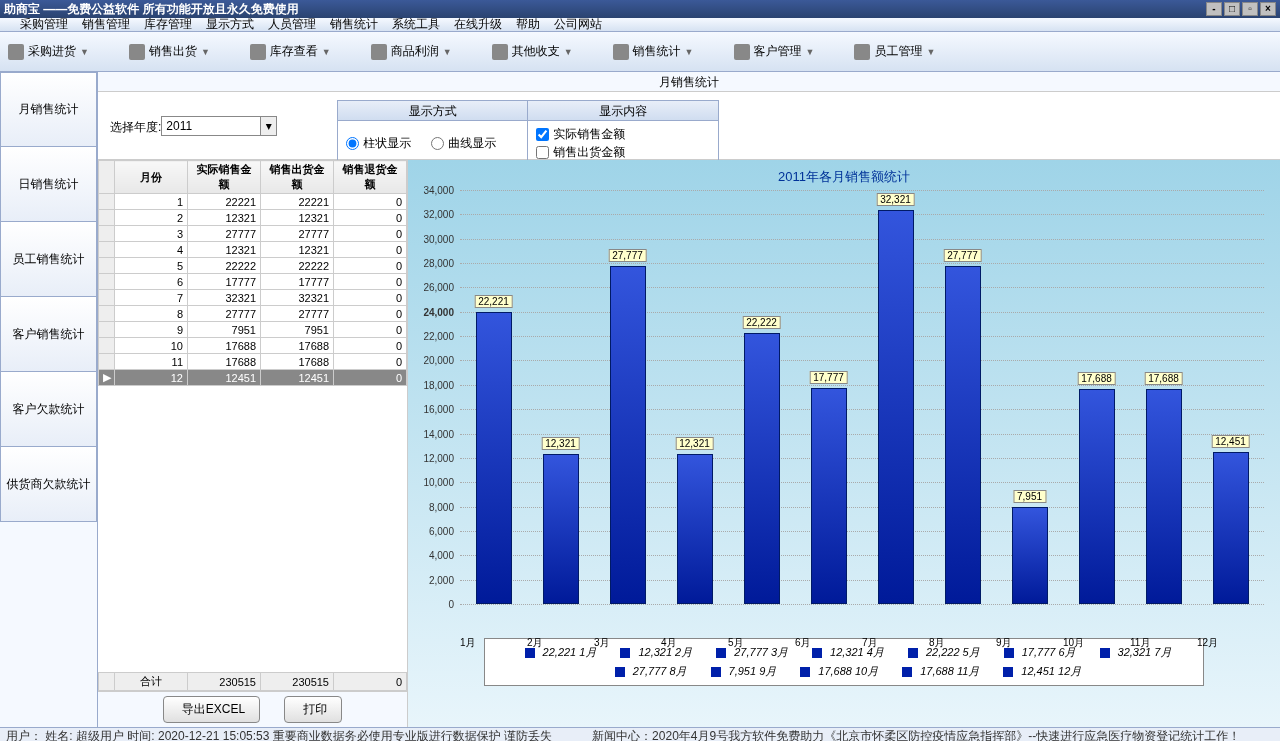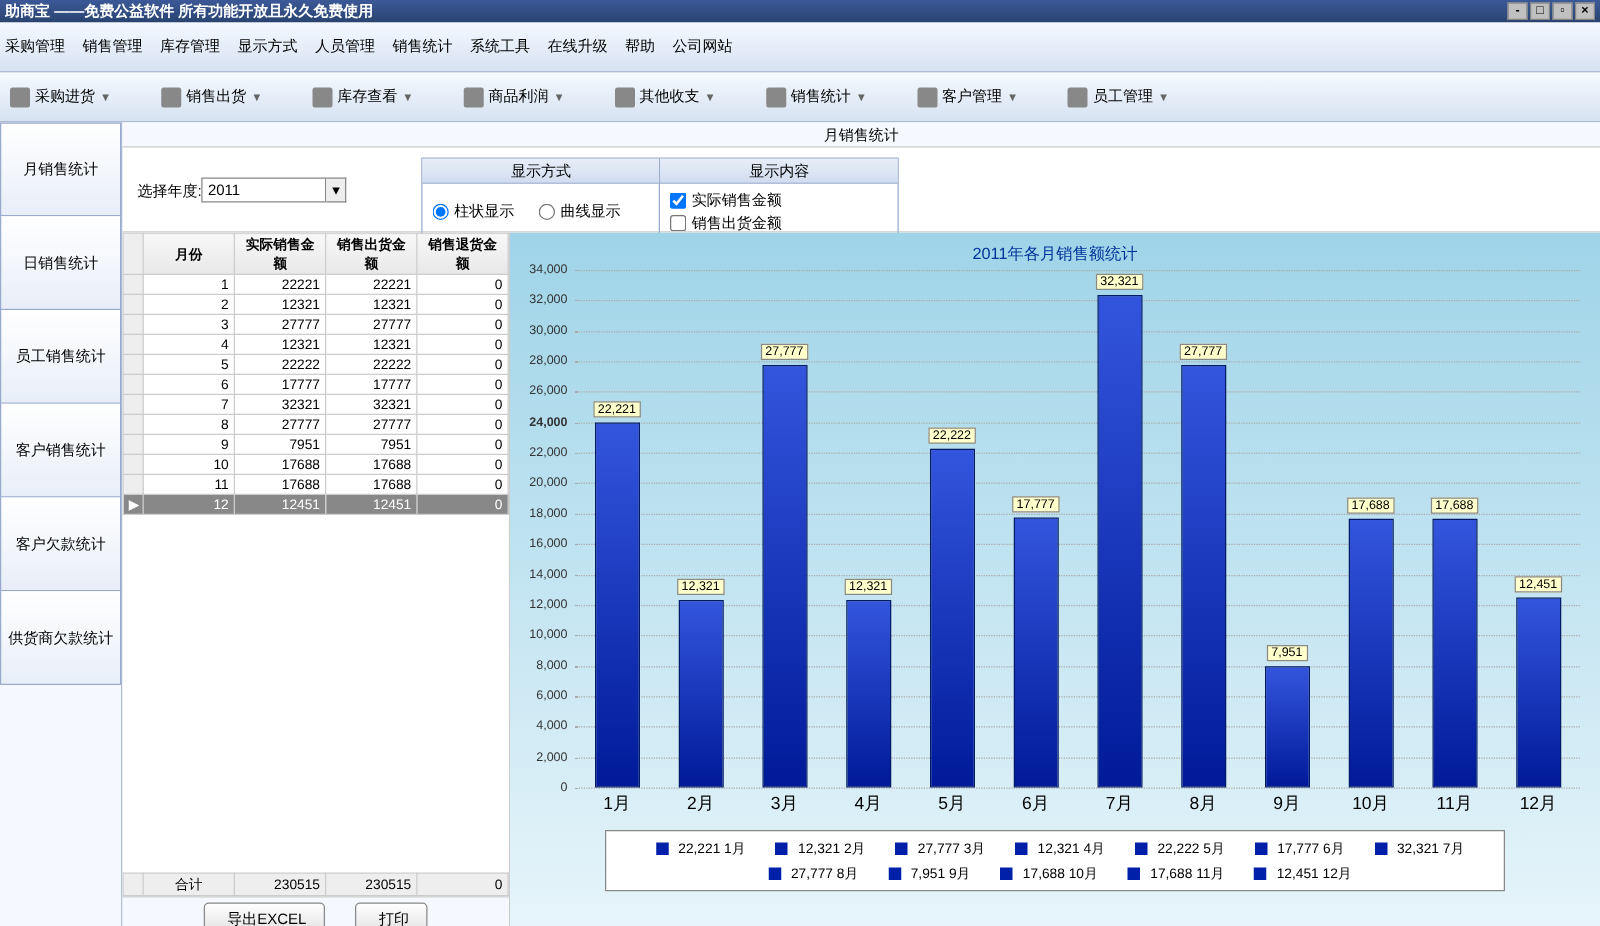--- a/index.html
+++ b/index.html
@@ -2,21 +2,21 @@
 <html><head>
 <meta charset="utf-8">
 <style>
 * { margin: 0; padding: 0; box-sizing: border-box; font-family: "Microsoft YaHei", SimSun, Arial, sans-serif; font-size: 12px; }
 body { background: #f0f0f0; width: 1280px; height: 741px; overflow: hidden; }
 
 .titlebar { height: 18px; background: linear-gradient(to bottom, #3b5998, #2a4370); color: #fff; display: flex; align-items: center; padding: 0 4px; font-weight: bold; }
 .titlebar .spacer { flex: 1; }
 .titlebar .winbtn { width: 16px; height: 14px; background: #c0c0c0; color: #000; margin-left: 2px; text-align: center; line-height: 12px; font-size: 10px; border: 1px solid #888; cursor: pointer; }
 
-.menubar { height: 40px; background: linear-gradient(to bottom, #f5f9ff, #d6e2f2); border-bottom: 1px solid #99aacc; display: flex; align-items: center; padding: 0 4px; }
+.menubar { height: 14px; background: linear-gradient(to bottom, #f5f9ff, #d6e2f2); border-bottom: 1px solid #99aacc; display: flex; align-items: center; padding: 0 20px; }
 .menubar span { margin-right: 14px; cursor: pointer; color: #000; }
 
 .toolbar { height: 40px; background: linear-gradient(to bottom, #f5f9ff, #d6e2f2); border-bottom: 1px solid #99aacc; display: flex; align-items: center; padding: 0 8px; }
 .tbtn { display: flex; align-items: center; margin-right: 40px; cursor: pointer; }
 .tbtn .ticon { width: 16px; height: 16px; margin-right: 4px; display:inline-block; background:#888; border-radius:2px;}
 .tbtn .drop { margin-left:4px; color:#666; font-size:9px;}
 
 .main { display: flex; height: 655px; }
 .sidebar { width: 98px; background: #f5f9ff; border-right: 1px solid #99aacc; display: flex; flex-direction: column; }
 .sidebtn { height: 75px; border: 1px solid #99aacc; border-top:none; display: flex; align-items: center; justify-content: center; background: linear-gradient(to bottom,#fff,#e8eef8); cursor: pointer; }
@@ -55,22 +55,22 @@
 .chartarea{position:relative; height:440px; margin-left:44px; margin-right:8px;}
 .yaxis{position:absolute; left:-44px; top:0; bottom:26px; width:40px;}
 .ytick{position:absolute; right:2px; font-size:10px; color:#333; transform:translateY(-50%);}
 .grid{position:absolute; left:0; right:0; top:0; bottom:26px;}
 .gline{position:absolute; left:0; right:0; border-top:1px dotted #aaa;}
 .bars{position:absolute; left:0; right:0; top:0; bottom:26px; display:flex; align-items:flex-end;}
 .barslot{flex:1; display:flex; flex-direction:column; align-items:center; position:relative;}
 .bar{width:36px; background:linear-gradient(to bottom,#3355dd,#001a99); border:1px solid #001a66; position:relative;}
 .barlabel{background:#ffffcc; border:1px solid #888; padding:0 3px; font-size:10px; white-space:nowrap; position:absolute; top:-18px; left:50%; transform:translateX(-50%);}
 .xlabels{position:absolute; left:0; right:0; bottom:0; height:26px; display:flex;}
-.xlabels div{flex:1; text-align:center; font-size:14px; padding-top:4px;}
-.legend{margin:8px auto 0; background:#fff; border:1px solid #888; padding:4px 8px; width:fit-content; max-width:720px; text-align:center; line-height:1.6;}
+.xlabels div{flex:1; font-size:10px; padding-top:4px;margin-top:28px;}
+.legend{margin:8px auto 0; background:#fff; border:1px solid #888; padding:4px 8px; width:fit-content; max-width:720px; text-align:center; line-height:1.6;font-style:italic;}
 .legend span{margin:0 8px; white-space:nowrap; font-size:11px;}
 .lgsq{display:inline-block;width:10px;height:10px;background:#0020aa;margin-right:3px;vertical-align:middle;}
 
 .statusbar{height:18px; background:#e8eef8; border-top:1px solid #99aacc; display:flex; align-items:center; padding:0 6px; font-size:11px; color:#333; overflow:hidden;}
 .statusbar .left{flex-shrink:0;}
 .statusbar .right{margin-left:40px; white-space:nowrap; overflow:hidden;}
 
 input[type=radio],input[type=checkbox]{margin-right:4px;}
 .ic-green{background:#3a3;}
 .ic-orange{background:#f80;}

